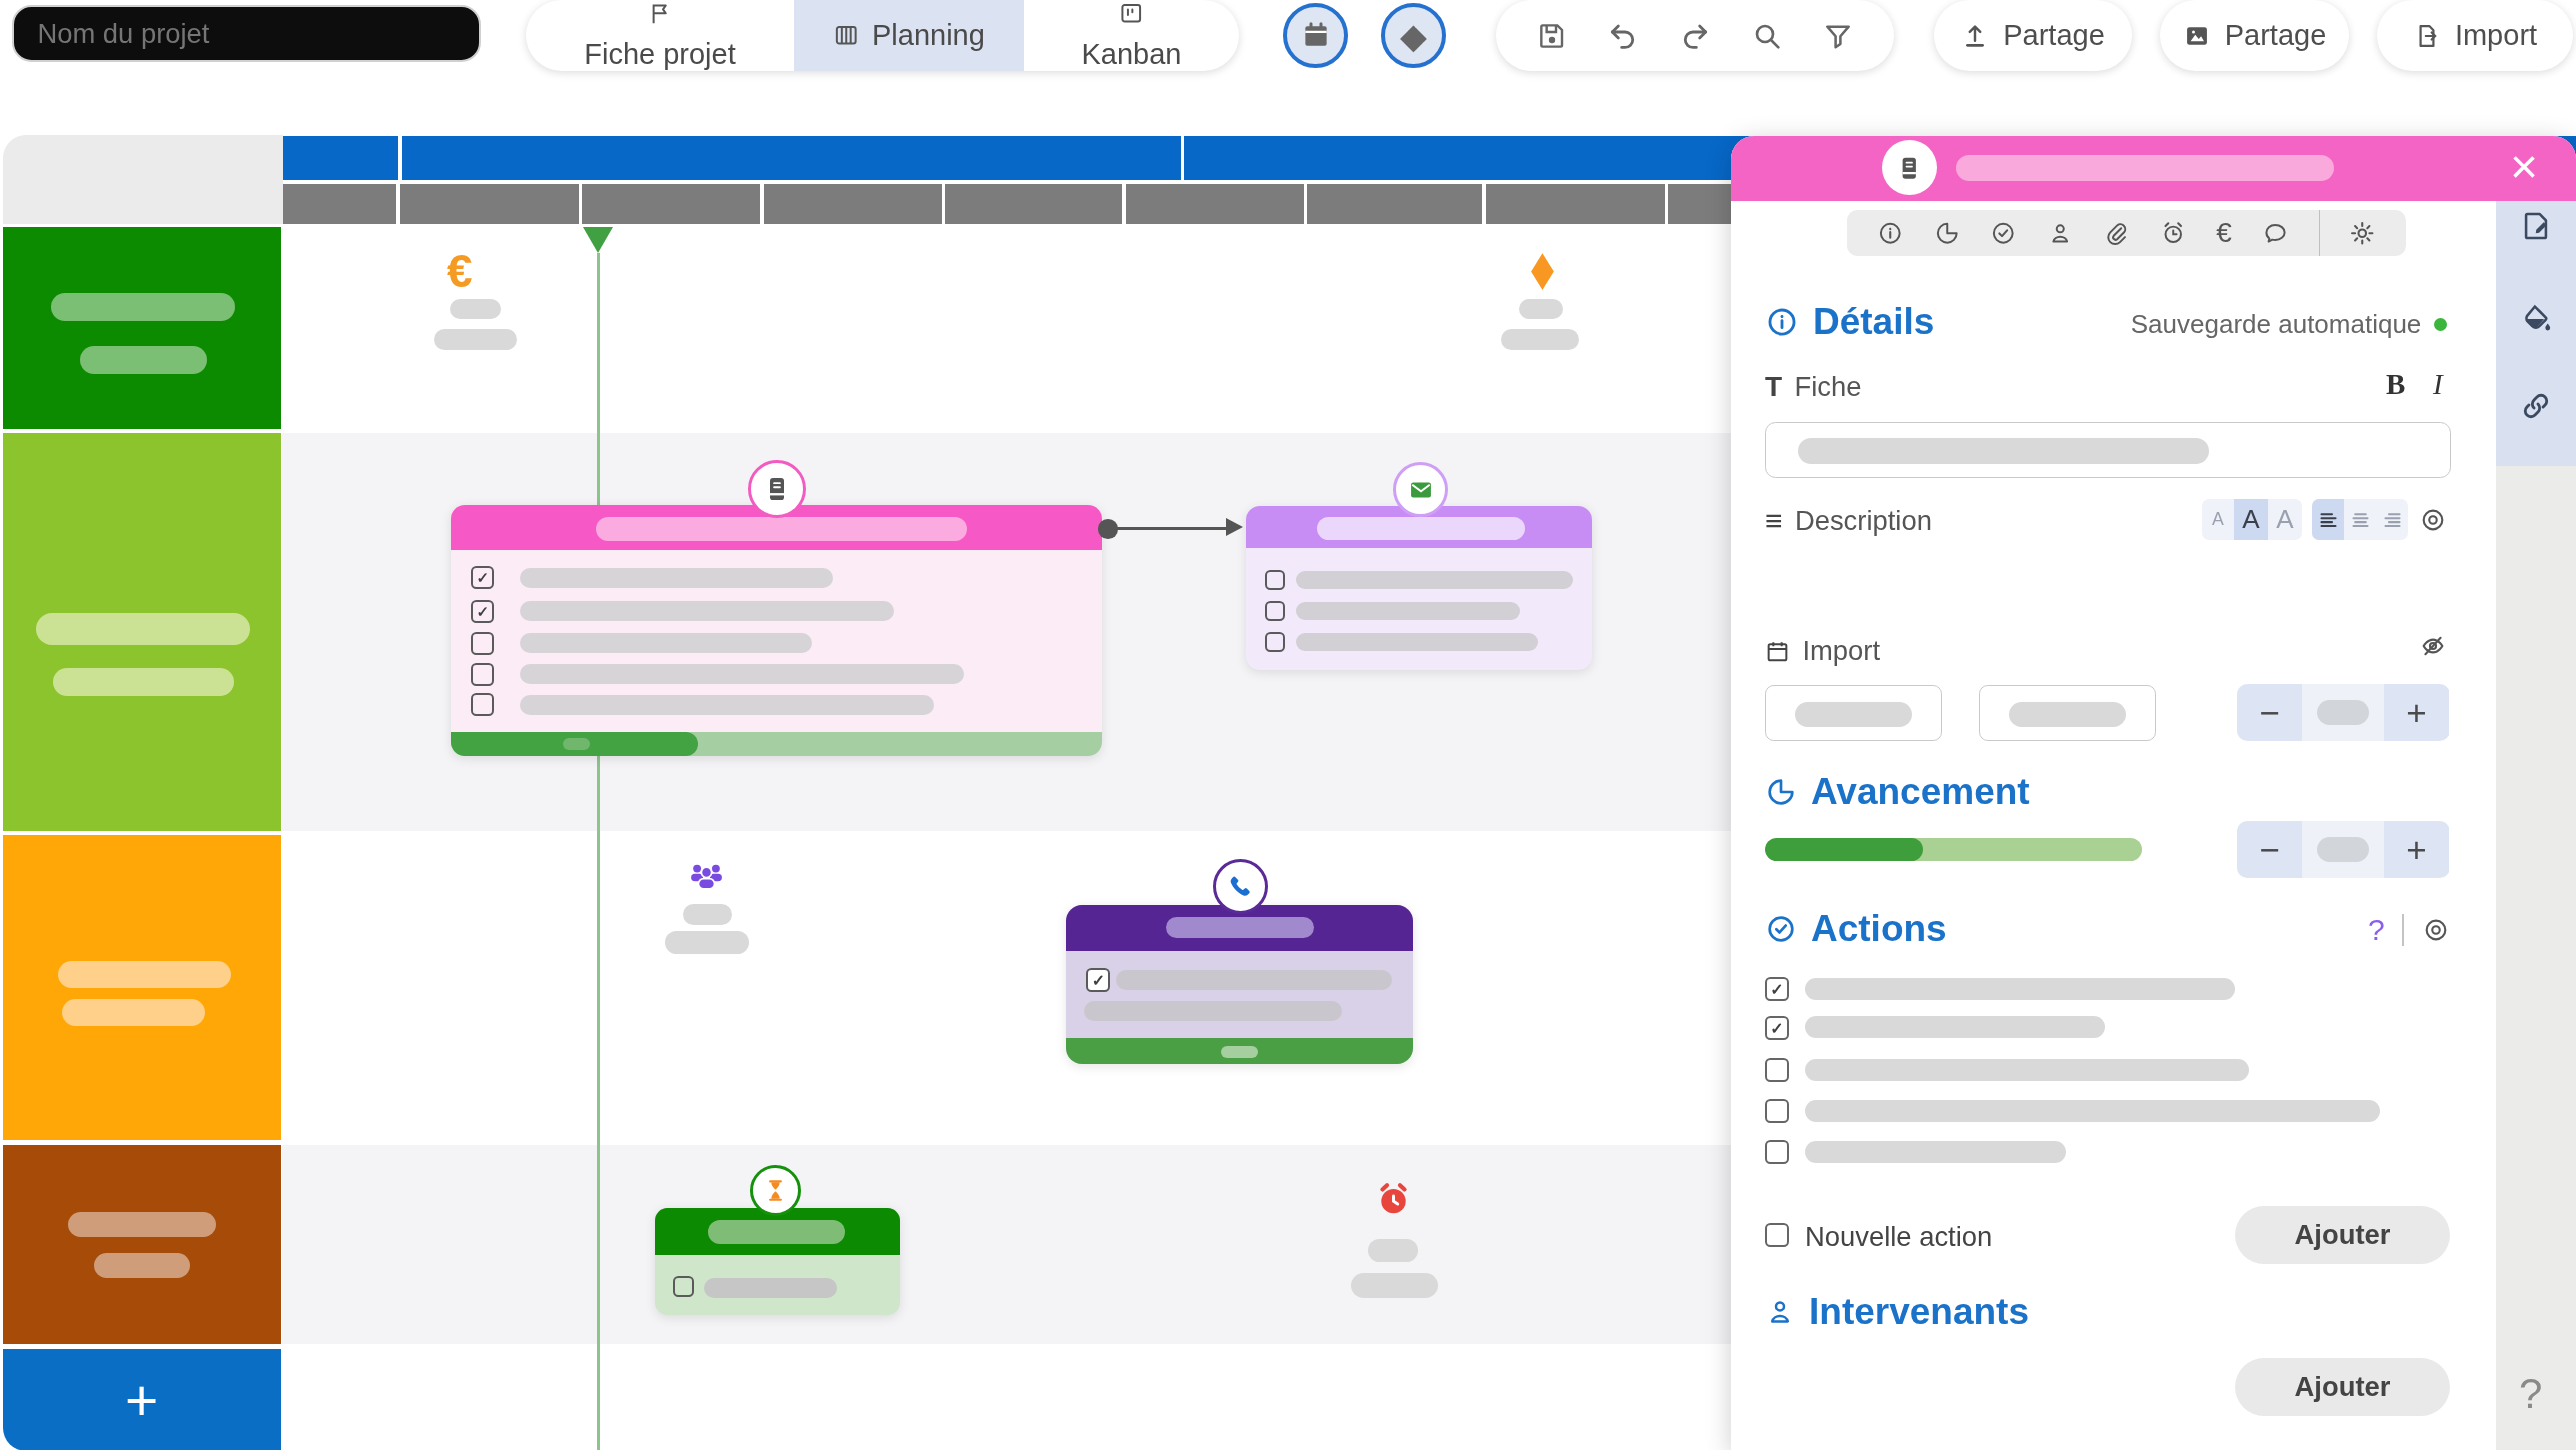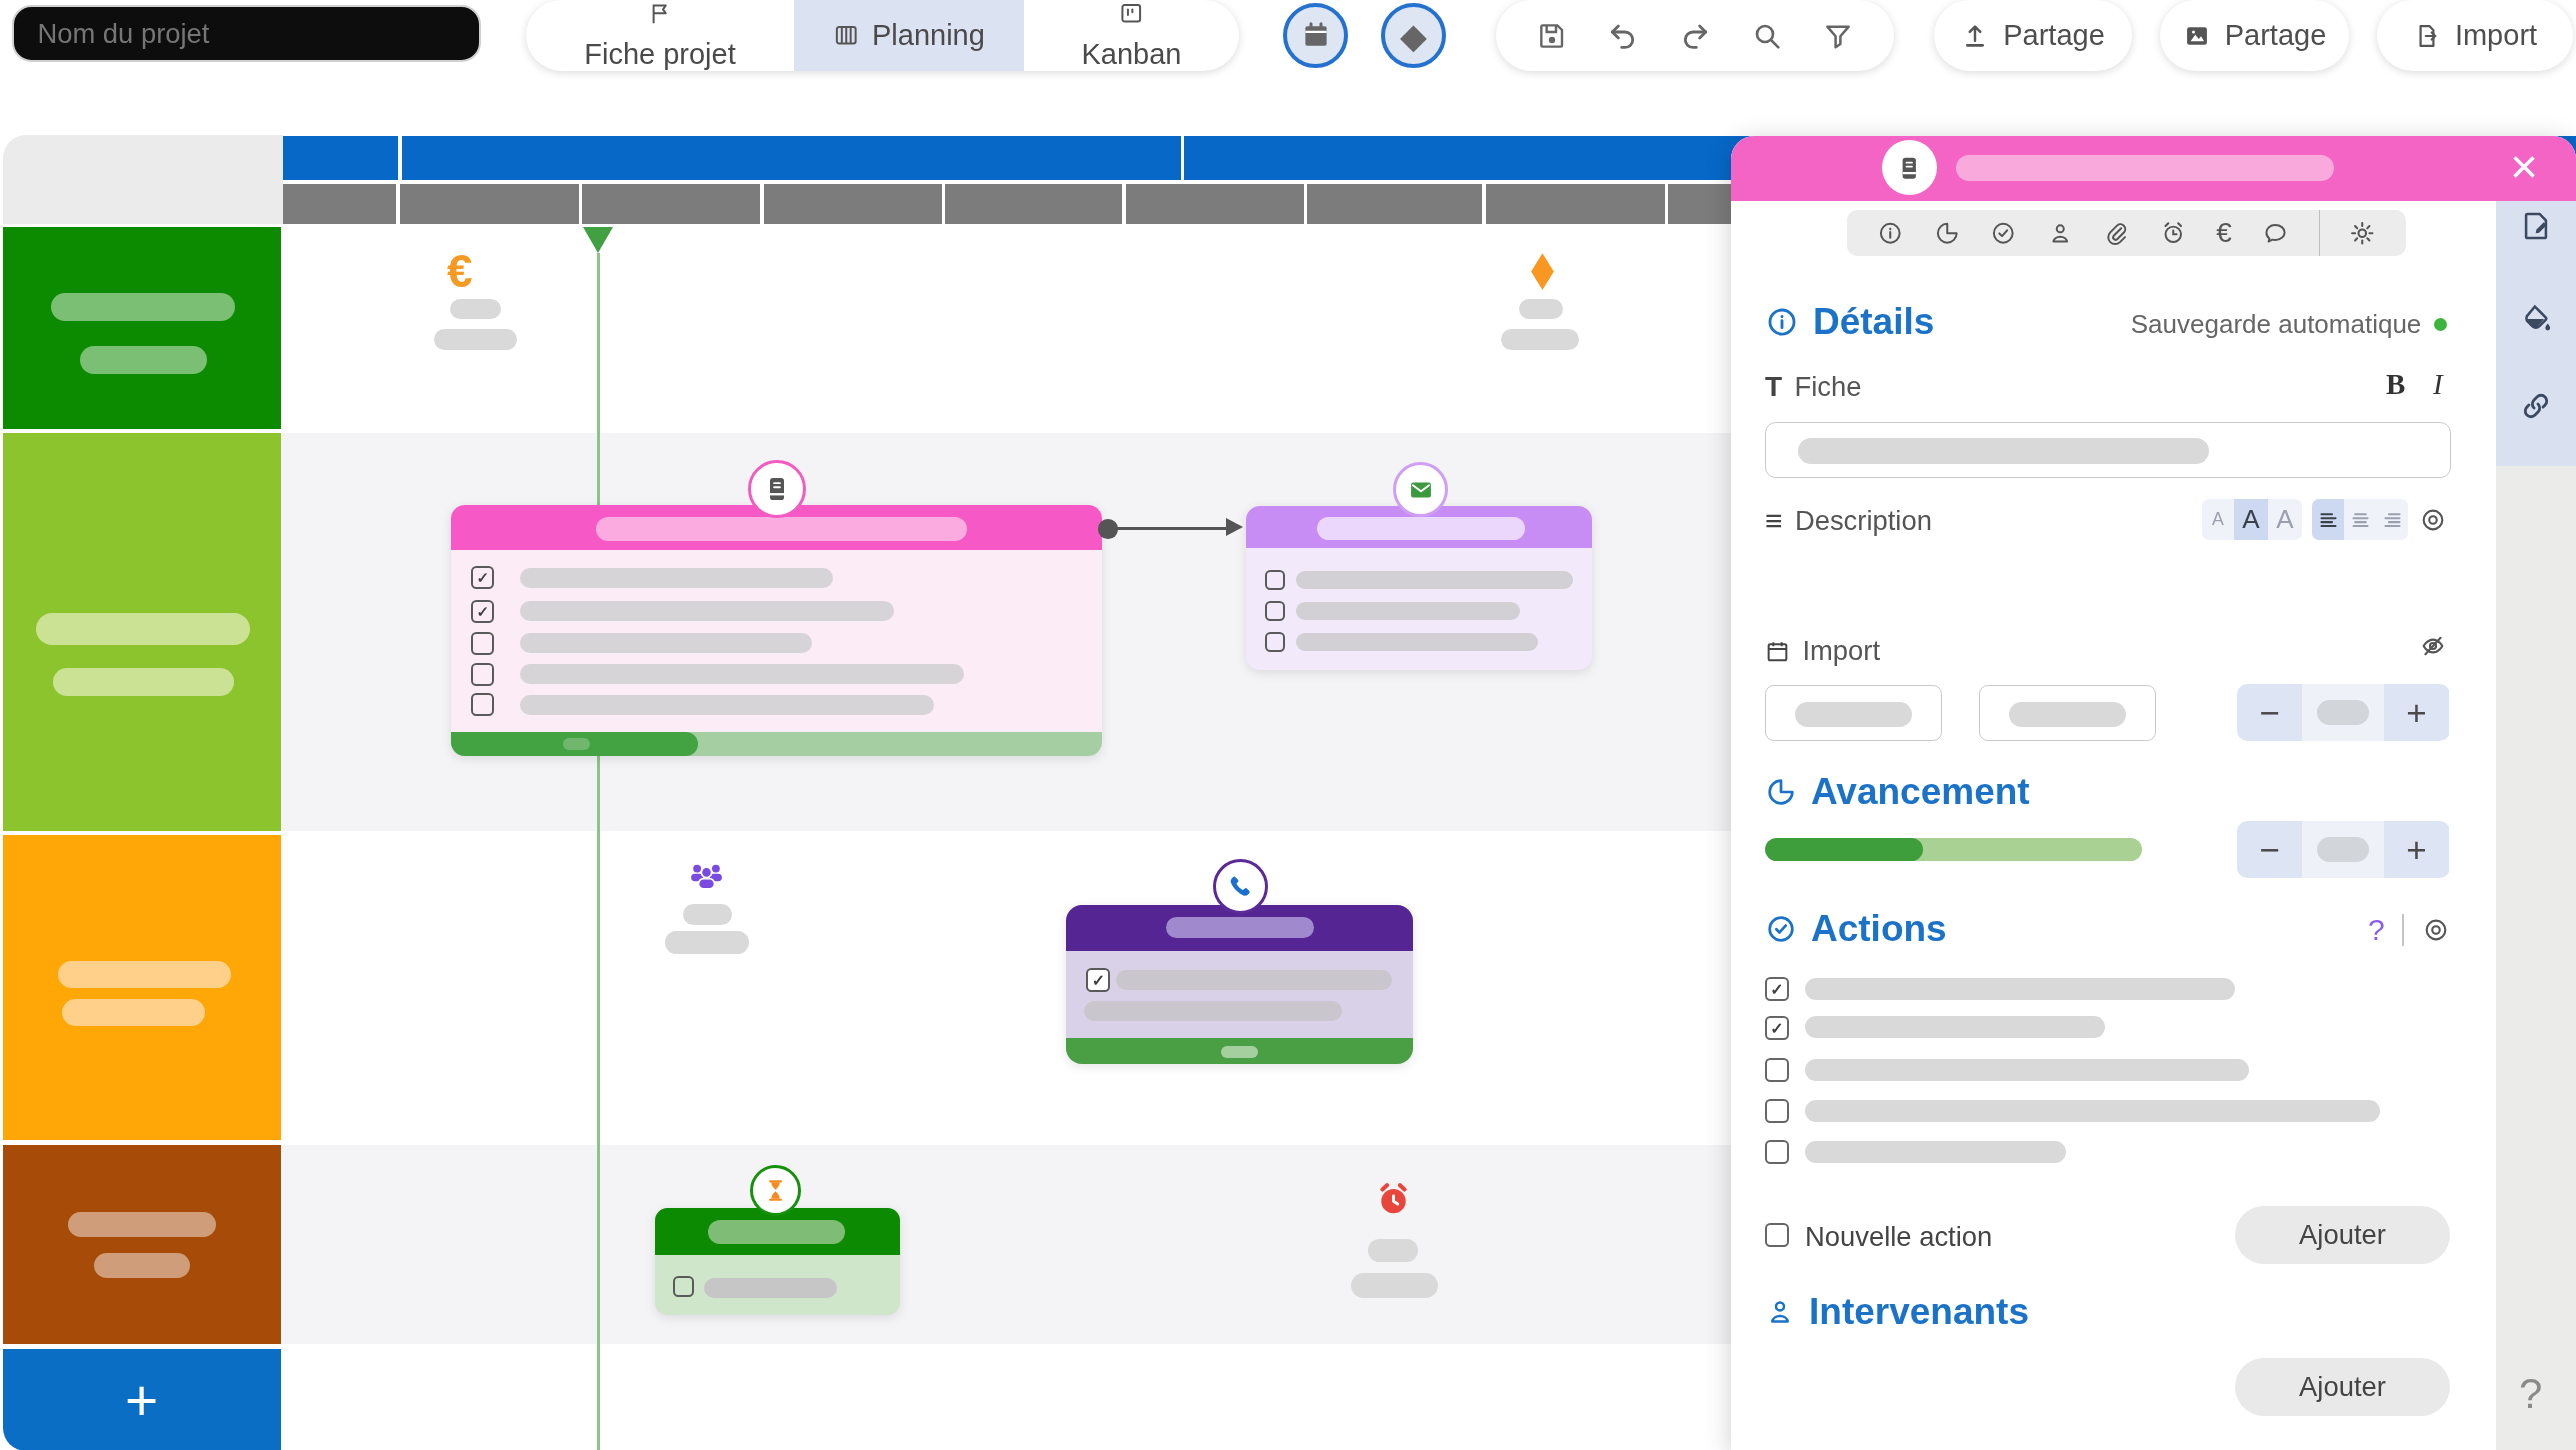--- a/index.html
+++ b/index.html
@@ -16,21 +16,21 @@
   .tbtn{display:flex;align-items:center;justify-content:center;gap:14px;background:#fff;
         border-radius:884px;color:#4e4e4e;font-size:29px;}
   .hdg{display:flex;align-items:center;gap:14px;color:#1b72c9;font-size:37px;font-weight:bold;}
   .lbl{display:flex;align-items:center;gap:12.4px;color:#555;font-size:27.4px;}
   .inputbox{position:absolute;background:#fff;border:1.8px solid #c9c9c9;border-radius:10.6px;box-sizing:border-box;}
   .stepper{position:absolute;border-radius:10.6px;overflow:hidden;display:flex;}
   .stepseg{width:65px;display:flex;align-items:center;justify-content:center;
            font-size:35px;color:#4a4a4a;background:#dde4f3;}
   .stepmid{width:82px;display:flex;align-items:center;justify-content:center;background:#eef1f8;position:relative;}
   .addbtn{position:absolute;background:#e9e9e9;border-radius:884px;display:flex;align-items:center;
-          justify-content:center;color:#444;font-size:27.4px;}
+          justify-content:center;color:#444;font-size:27.4px;font-weight:bold;}
   .card{position:absolute;border-radius:14px;box-shadow:0 2.7px 10.6px rgba(0,0,0,.10);}
   .badge{position:absolute;background:#fff;border-radius:50%;display:flex;align-items:center;
          justify-content:center;box-sizing:border-box;}
 </style>
 </head>
 <body>
 
 <input class="ab" style="left: 12.4px; top: 5.3px; width: 419px; height: 53px; background: rgb(13, 13, 13); border: 2.7px solid rgb(208, 208, 208); border-radius: 19.5px; color: rgb(148, 148, 148); font-size: 27.4px; padding: 0px 23px; outline: none; font-family: &quot;Liberation Sans&quot;, sans-serif;" placeholder="Nom du projet">
 
 <div class="ab shadow" style="left:526px;top:0;width:713px;height:71px;background:#fff;border-radius:884px;overflow:hidden;display:flex;">

